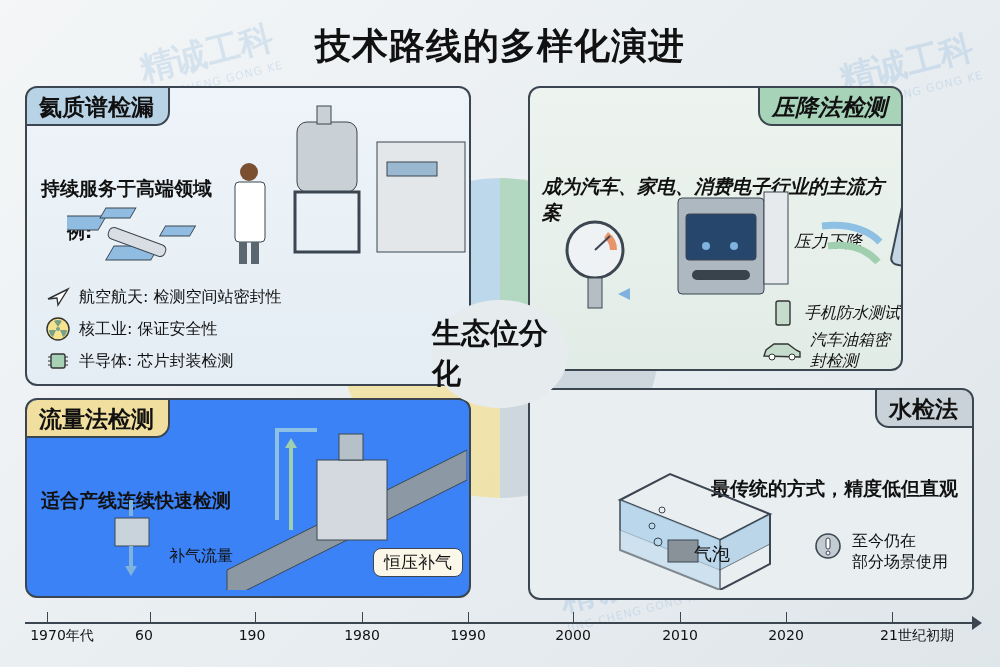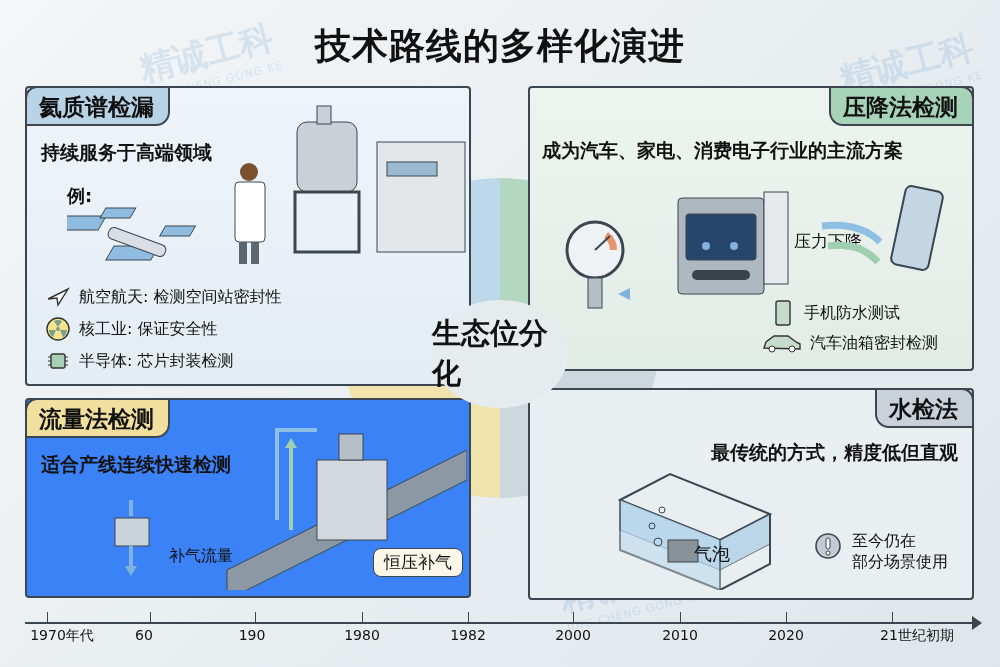--- a/index.html
+++ b/index.html
@@ -9,41 +9,41 @@
     background: linear-gradient(135deg, #f4f6f7 0%, #e9eef1 50%, #dfe6ea 100%);
     position: relative;
     color: #111;
   }
   .title {
     position: absolute; left: 0; width: 1000px; top: 22px;
     text-align: center; font-size: 36px; font-weight: bold; letter-spacing: 1px;
     color: #111;
   }
   .panel {
-    position: absolute; border: 2px solid #3b4650; border-radius: 4px;
+    position: absolute; border: 2px solid #3b4650; border-radius: 12px;
     overflow: hidden;
     padding-left: 31px;
   }
   .panel-hs { left: 25px; top: 86px; width: 446px; height: 300px; background: linear-gradient(180deg,#eef4f9,#e4edf4); }
-  .panel-pd { left: 528px; top: 86px; width: 446px; height: 285px; background: linear-gradient(180deg,#edf4ef,#e2ece6); }
+  .panel-pd { left: 528px; top: 86px; width: 375px; height: 285px; background: linear-gradient(180deg,#edf4ef,#e2ece6); font-style: italic; }
   .panel-fl { left: 25px; top: 398px; width: 446px; height: 200px; background: #3b82f6; }
   .panel-wt { left: 528px; top: 388px; width: 446px; height: 212px; background: #e9eef1; }
 
   .tag {
     position: absolute; top: -2px; padding: 4px 14px 4px 12px; font-size: 23px; font-weight: bold;
     border: 2px solid #3b4650; height: 40px; line-height: 30px;
   }
   .tag-left { left: -2px; border-radius: 12px 0 14px 0; }
   .tag-right { right: -2px; border-radius: 0 12px 0 14px; }
   .tag-hs { background: #b9d3e6; }
   .tag-pd { background: #a7d3b8; }
   .tag-fl { background: #f1df9f; }
   .tag-wt { background: #c9d2d9; }
 
-  .subtitle { position: absolute; font-size: 19px; font-weight: bold; color: #111; }
+  .subtitle { position: absolute; font-size: 19px; font-weight: bold; color: #111; margin-top: 36px; }
 
   .center-ring {
     position: absolute; left: 340px; top: 178px; width: 320px; height: 320px; border-radius: 50%;
     background: conic-gradient(from 0deg, #a9d3b8 0deg 90deg, #c8d3da 90deg 180deg, #f2e1a0 180deg 270deg, #b6d4ea 270deg 360deg);
     opacity: 0.85;
   }
   .center-core {
     position: absolute; left: 432px; top: 300px; width: 136px; height: 108px; border-radius: 50%;
     background: #e6ebee; display: flex; align-items: center; justify-content: center;
     font-size: 29px; font-weight: bold; color: #111;
@@ -249,17 +249,17 @@
 <div class="tick" style="left:362px;"></div>
 <div class="tick" style="left:468px;"></div>
 <div class="tick" style="left:573px;"></div>
 <div class="tick" style="left:680px;"></div>
 <div class="tick" style="left:786px;"></div>
 <div class="tick" style="left:892px;"></div>
 <div class="tick-label" style="left:62px;">1970年代</div>
 <div class="tick-label" style="left:144px;">60</div>
 <div class="tick-label" style="left:252px;">190</div>
 <div class="tick-label" style="left:362px;">1980</div>
-<div class="tick-label" style="left:468px;">1982</div>
+<div class="tick-label" style="left:468px;">1990</div>
 <div class="tick-label" style="left:573px;">2000</div>
 <div class="tick-label" style="left:680px;text-align:right;">2010</div>
 <div class="tick-label" style="left:786px;">2020</div>
 <div class="tick-label" style="left:917px;">21世纪初期</div>
 
 </body></html>

